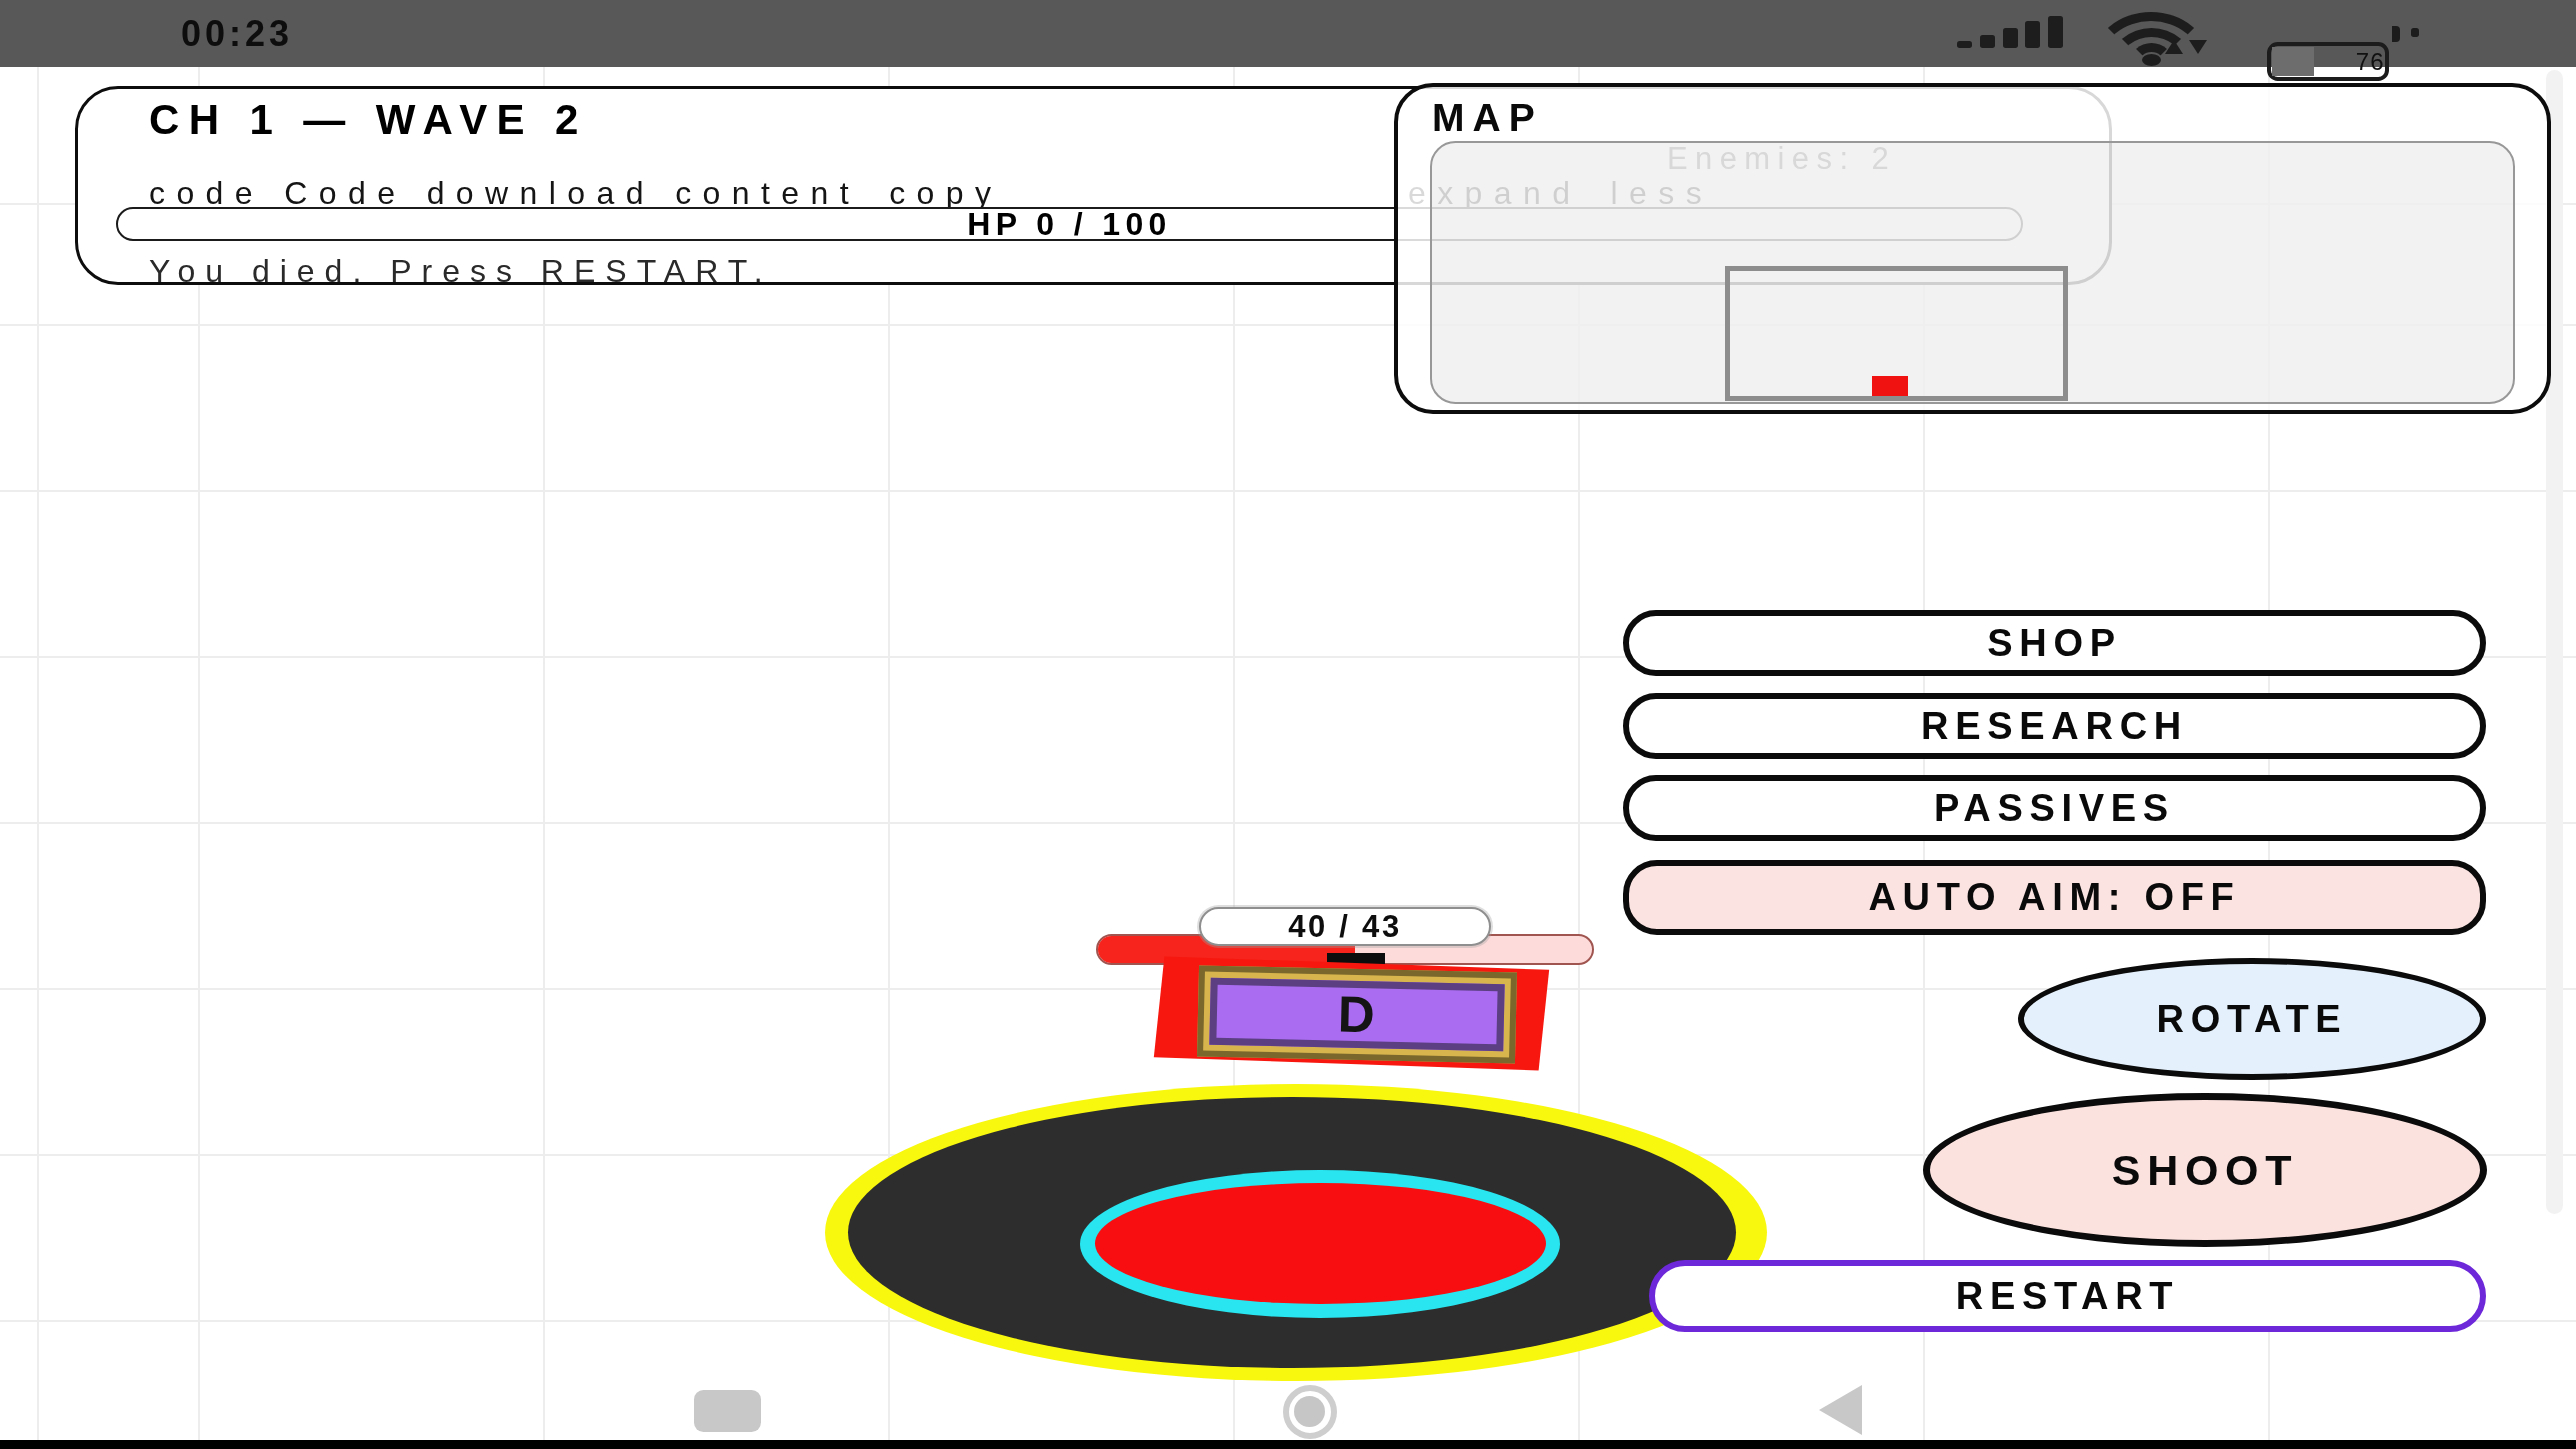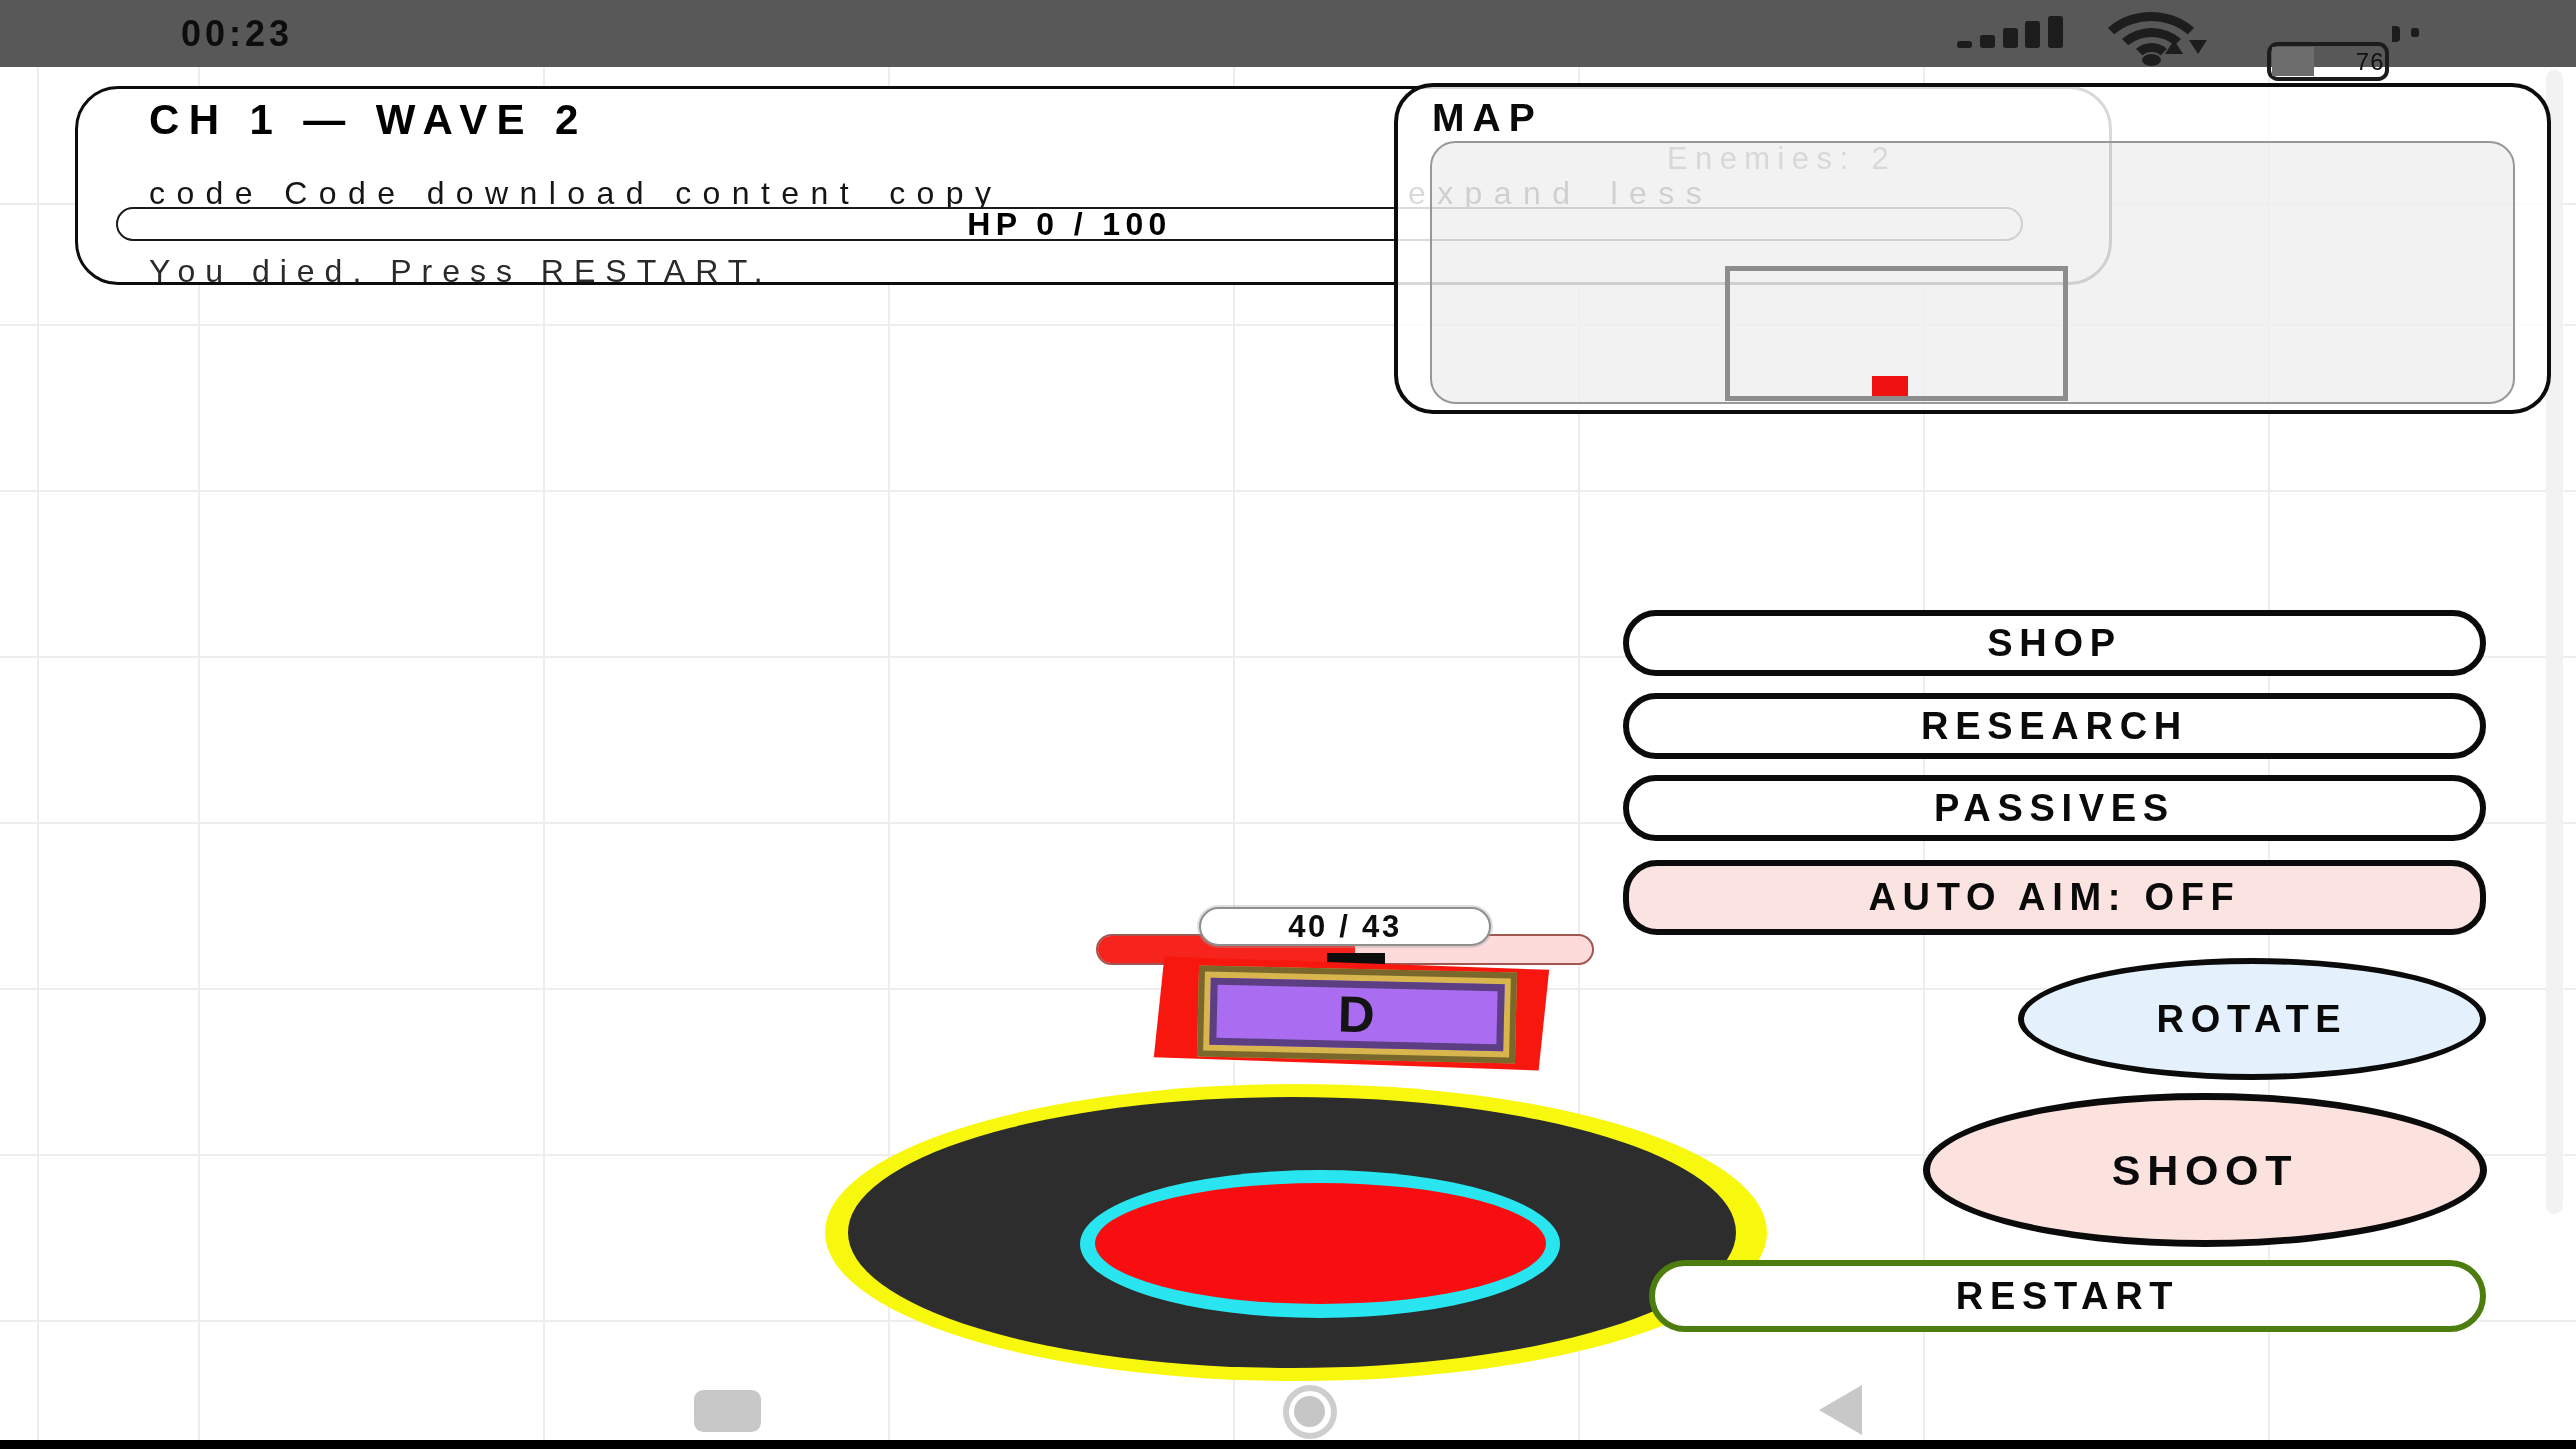--- a/index.html
+++ b/index.html
@@ -112,21 +112,21 @@
   .btn-autoaim   { top:860px; height:75px; background:#fbe3e1; }
   .btn-rotate { position:absolute; left:2018px; top:958px; width:468px; height:122px;
     background:#e4f0fb; border:6.7px solid #0b0b0b; border-radius:50%;
     display:flex; align-items:center; justify-content:center;
     font-size:38px; font-weight:bold; letter-spacing:6.7px; color:#0a0a0a; z-index:4; }
   .btn-shoot { position:absolute; left:1923px; top:1093px; width:564px; height:154px;
     background:#fbe2df; border:7.4px solid #0b0b0b; border-radius:50%;
     display:flex; align-items:center; justify-content:center;
     font-size:43px; font-weight:bold; letter-spacing:6.7px; color:#0a0a0a; z-index:4; }
   .btn-restart { position:absolute; left:1649px; top:1260px; width:837px; height:72px;
-    background:#fff; border:6px solid #4d7c0f; border-radius:36px;
+    background:#fff; border:6px solid #6d28d9; border-radius:36px;
     display:flex; align-items:center; justify-content:center;
     font-size:38px; font-weight:bold; letter-spacing:6.7px; color:#0a0a0a; z-index:4; }
 
   
   .nav-square { position:absolute; left:694px; top:1390px; width:67px; height:42px;
     background:#c8c8c8; border-radius:9.4px; z-index:6; }
   .nav-circle { position:absolute; left:1283px; top:1385px; width:54px; height:54px;
     border:6px solid #cecece; border-radius:50%; z-index:6; }
   .nav-circle-dot { position:absolute; left:5.4px; top:5.4px; width:31px; height:31px;
     background:#c6c6c6; border-radius:50%; }

